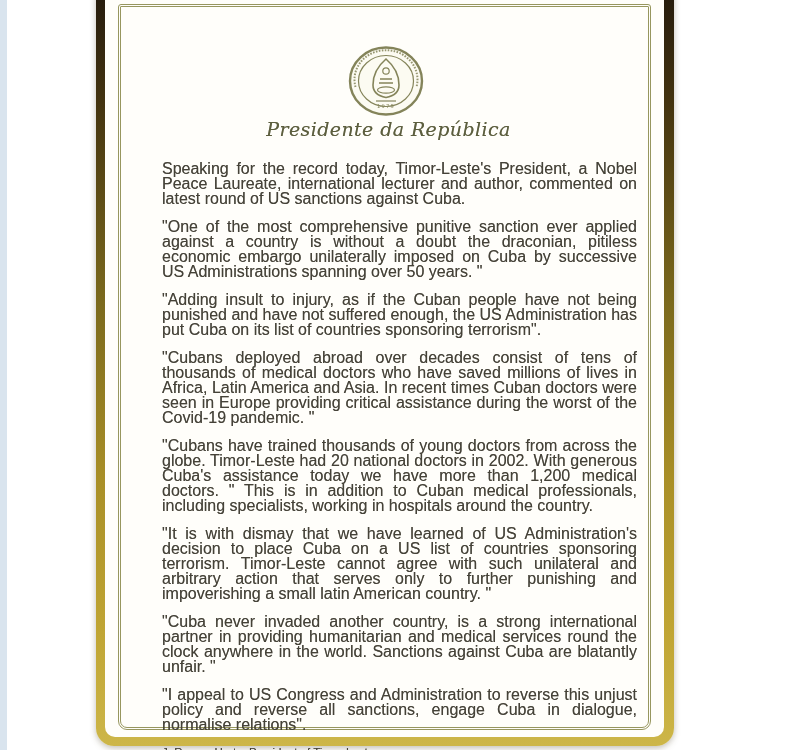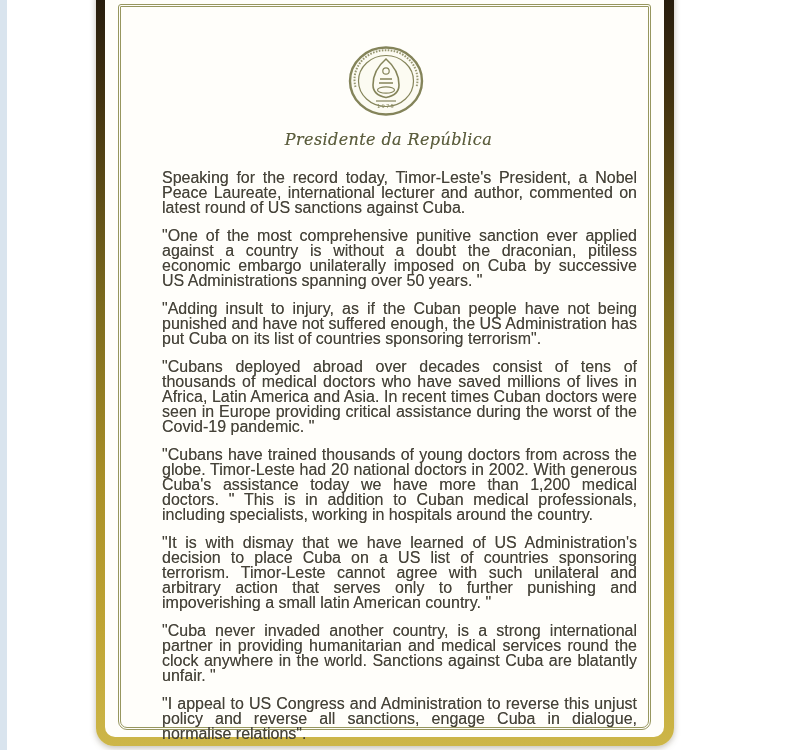--- a/index.html
+++ b/index.html
@@ -29,23 +29,23 @@
     border-radius:3px 3px 9px 9px;
     pointer-events:none;
   }
   .content{
     position:absolute;top:0;left:0;right:0;
     padding:52px 27px 0 57px;
   }
   .seal-wrap{text-align:center;transform:translateX(-14px);height:72px;}
   .seal{filter:blur(.25px);}
   .office-line{
-    margin-top:12px;text-align:center;transform:translateX(-11px);
+    margin-top:0;text-align:center;transform:translateX(-11px);
     font-family:"DejaVu Serif", serif;font-style:italic;
-    font-size:16px;letter-spacing:.4px;color:#5c5e3e;
+    font-size:19px;letter-spacing:.4px;color:#5c5e3e;
     text-shadow:0 0 .6px rgba(92,94,62,.6);
   }
   .titles{
     margin-top:49px;text-align:center;transform:translateX(-12px);
     font-weight:bold;font-size:11.5px;line-height:16px;color:#38362f;
     text-shadow:0 0 .5px rgba(56,54,47,.55);
   }
   .dateline{margin-top:5px;}
   .body-text{
     margin-top:21px;

